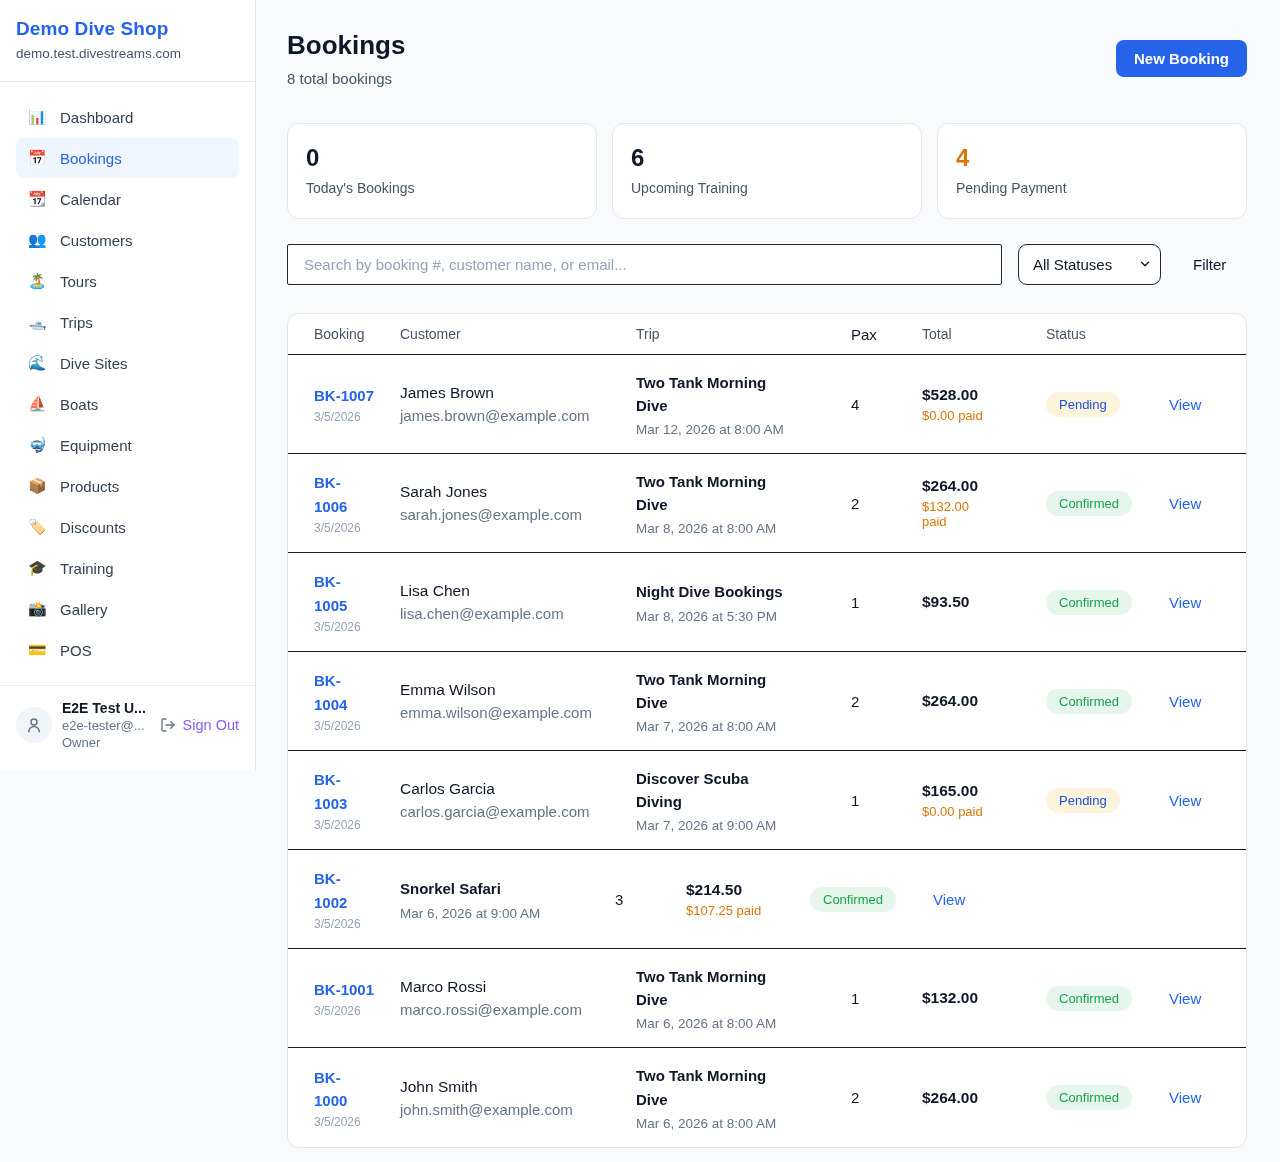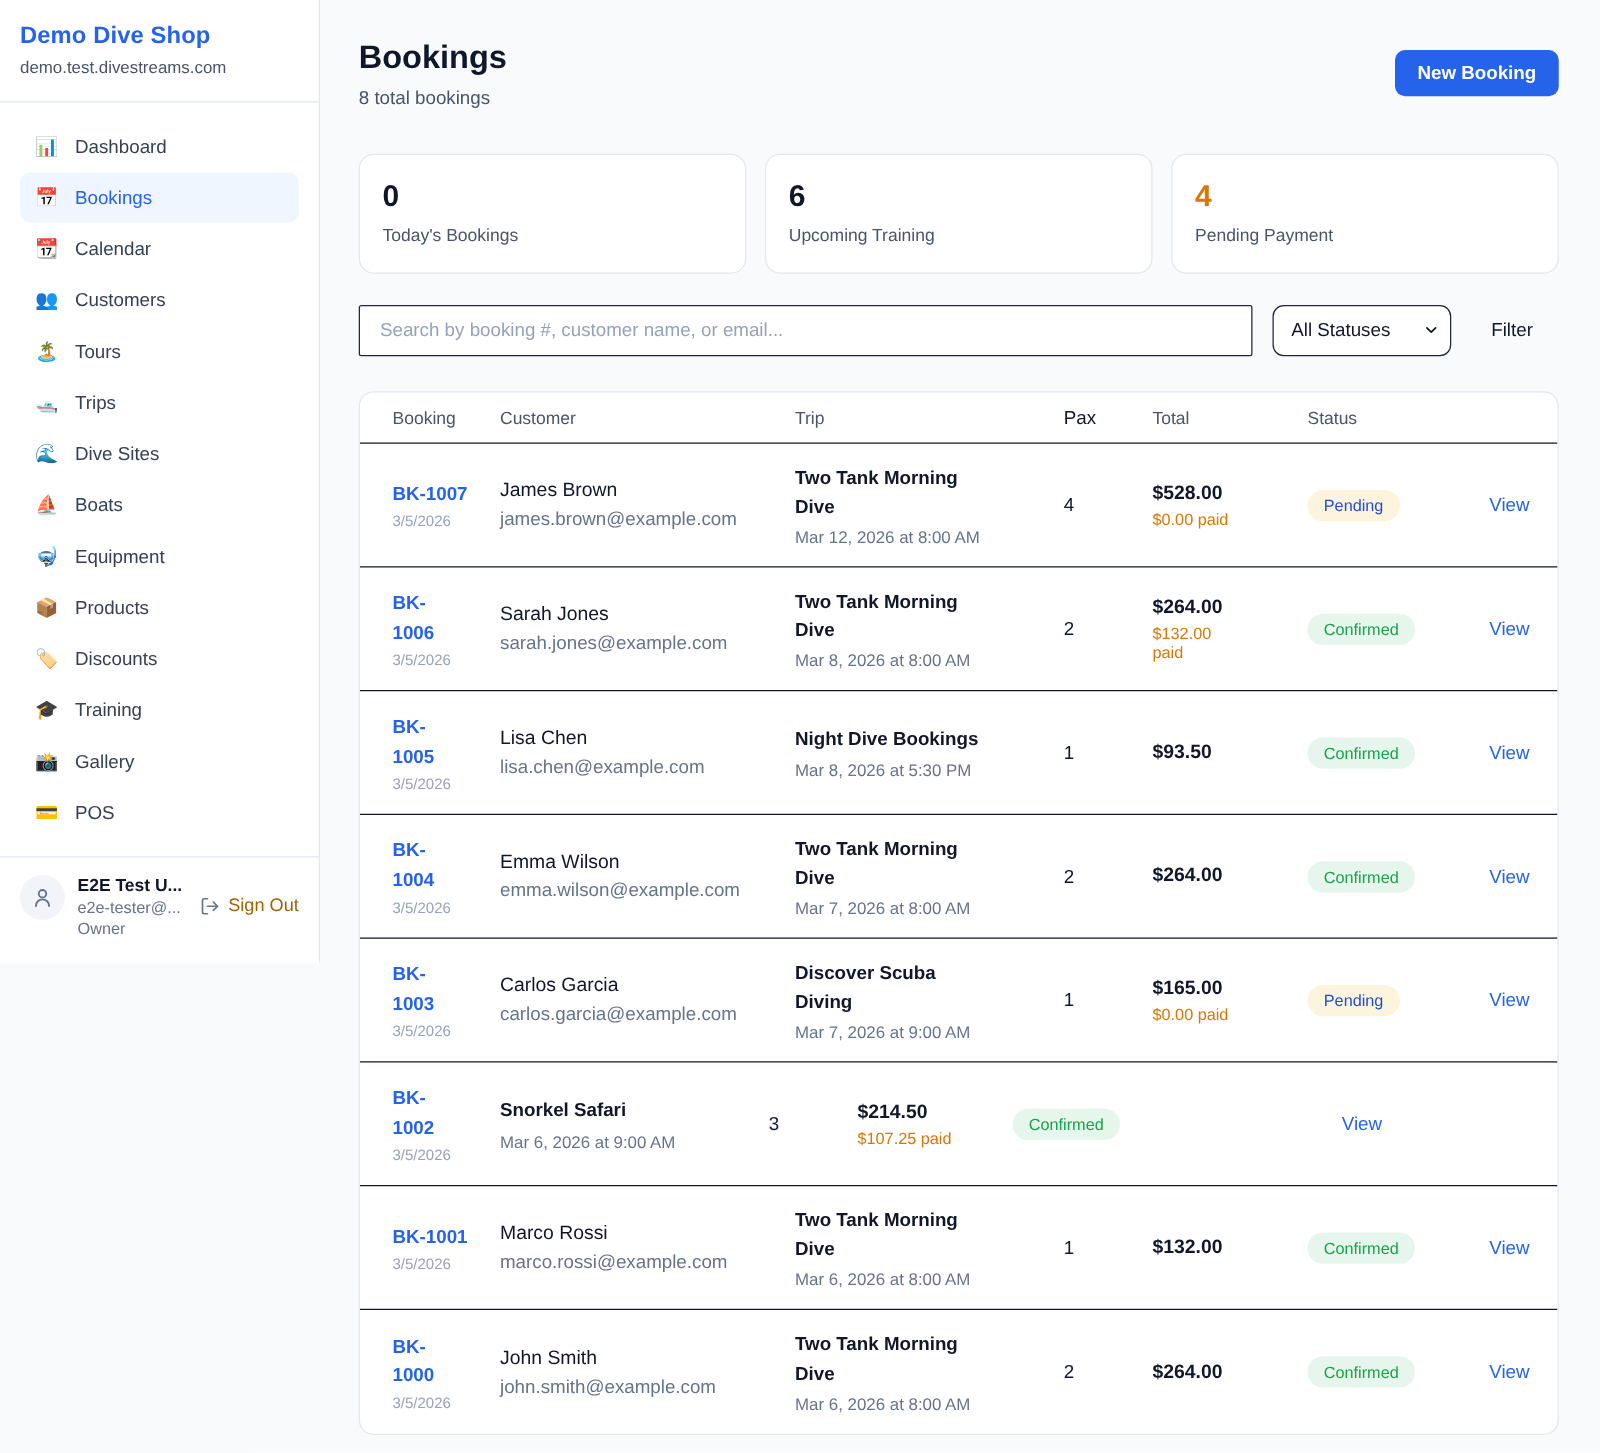--- a/index.html
+++ b/index.html
@@ -26,33 +26,33 @@
   .nav-item {
     display: flex; align-items: center; gap: 12px;
     padding: 11px 12px; margin: 1px 8px; border-radius: 8px;
     font-size: 15px; color: #334155; cursor: pointer;
   }
   .nav-item.active { background: #eff6ff; color: #2563eb; font-weight: 500; }
   .nav-icon { font-size: 15px; width: 20px; text-align: center; }
   .side-user {
     border-top: 1px solid #e2e8f0;
     padding: 14px 16px 18px 16px;
-    display: flex; gap: 10px;
+    display: flex; align-items: center; gap: 10px;
   }
   .avatar {
     width: 36px; height: 36px; border-radius: 50%;
     background: #f1f5f9; flex: 0 0 36px;
     display: flex; align-items: center; justify-content: center;
   }
   .user-meta { flex: 1; min-width: 0; }
   .user-name { font-size: 14px; font-weight: 700; color: #0f172a; white-space: nowrap; }
   .user-email, .user-role { font-size: 13px; color: #64748b; margin-top: 2px; white-space: nowrap; }
   .signout {
     display: flex; align-items: center; gap: 7px;
-    color: #a16207; font-size: 14.5px; cursor: pointer; white-space: nowrap;
+    color: #8b5cf6; font-size: 14.5px; cursor: pointer; white-space: nowrap;
   }
 
   
   .main { position: absolute; left: 256px; top: 0; width: 1024px; padding: 30px 33px 0 31px; }
   .page-head { display: flex; justify-content: space-between; align-items: flex-start; }
   .page-title { font-size: 26px; font-weight: 700; color: #0f172a; }
   .page-sub { font-size: 15px; color: #475569; margin-top: 9px; }
   .btn-primary {
     background: #2563eb; color: #ffffff; border: none; border-radius: 8px;
     font-family: inherit; font-size: 15px; font-weight: 700;
@@ -125,21 +125,21 @@
   .total-paid { font-size: 13px; color: #d97706; margin-top: 4px; }
   .trow.wrap-paid .total-paid { max-width: 62px; }
 
   .badge {
     display: inline-block; font-size: 13px; font-weight: 500;
     border-radius: 999px; padding: 5px 13px;
   }
   .badge-pending { background: #fdf4dd; color: #1d4ed8; }
   .badge-confirmed { background: #e7f6ec; color: #16a34a; }
 
-  .c-view { color: #2563eb; font-size: 15px; font-weight: 500; cursor: pointer; text-align: center; }
+  .c-view { color: #2563eb; font-size: 15px; font-weight: 500; cursor: pointer; }
 </style>
 </head>
 <body>
 
 <aside class="sidebar">
   <div class="side-head">
     <div class="shop-name">Demo Dive Shop</div>
     <div class="shop-domain">demo.test.divestreams.com</div>
   </div>
   <nav class="nav" id="nav">

